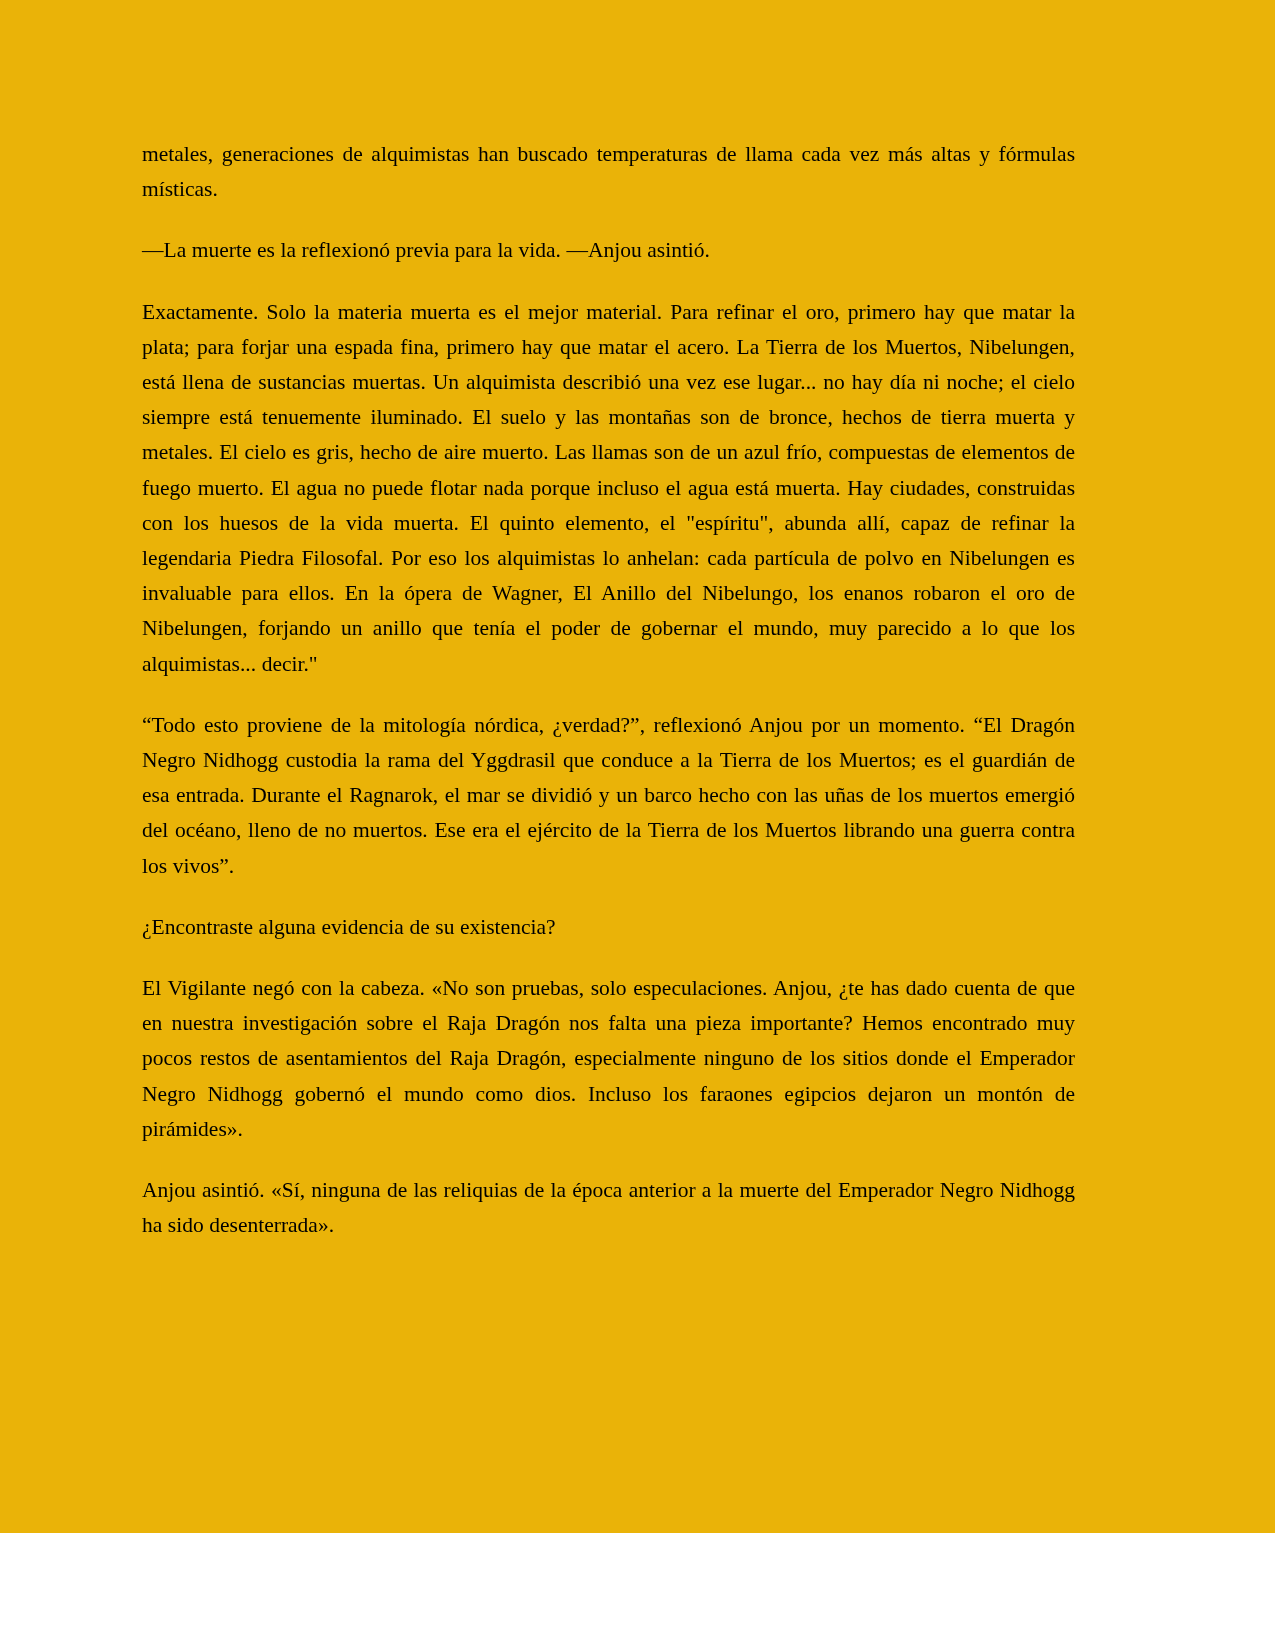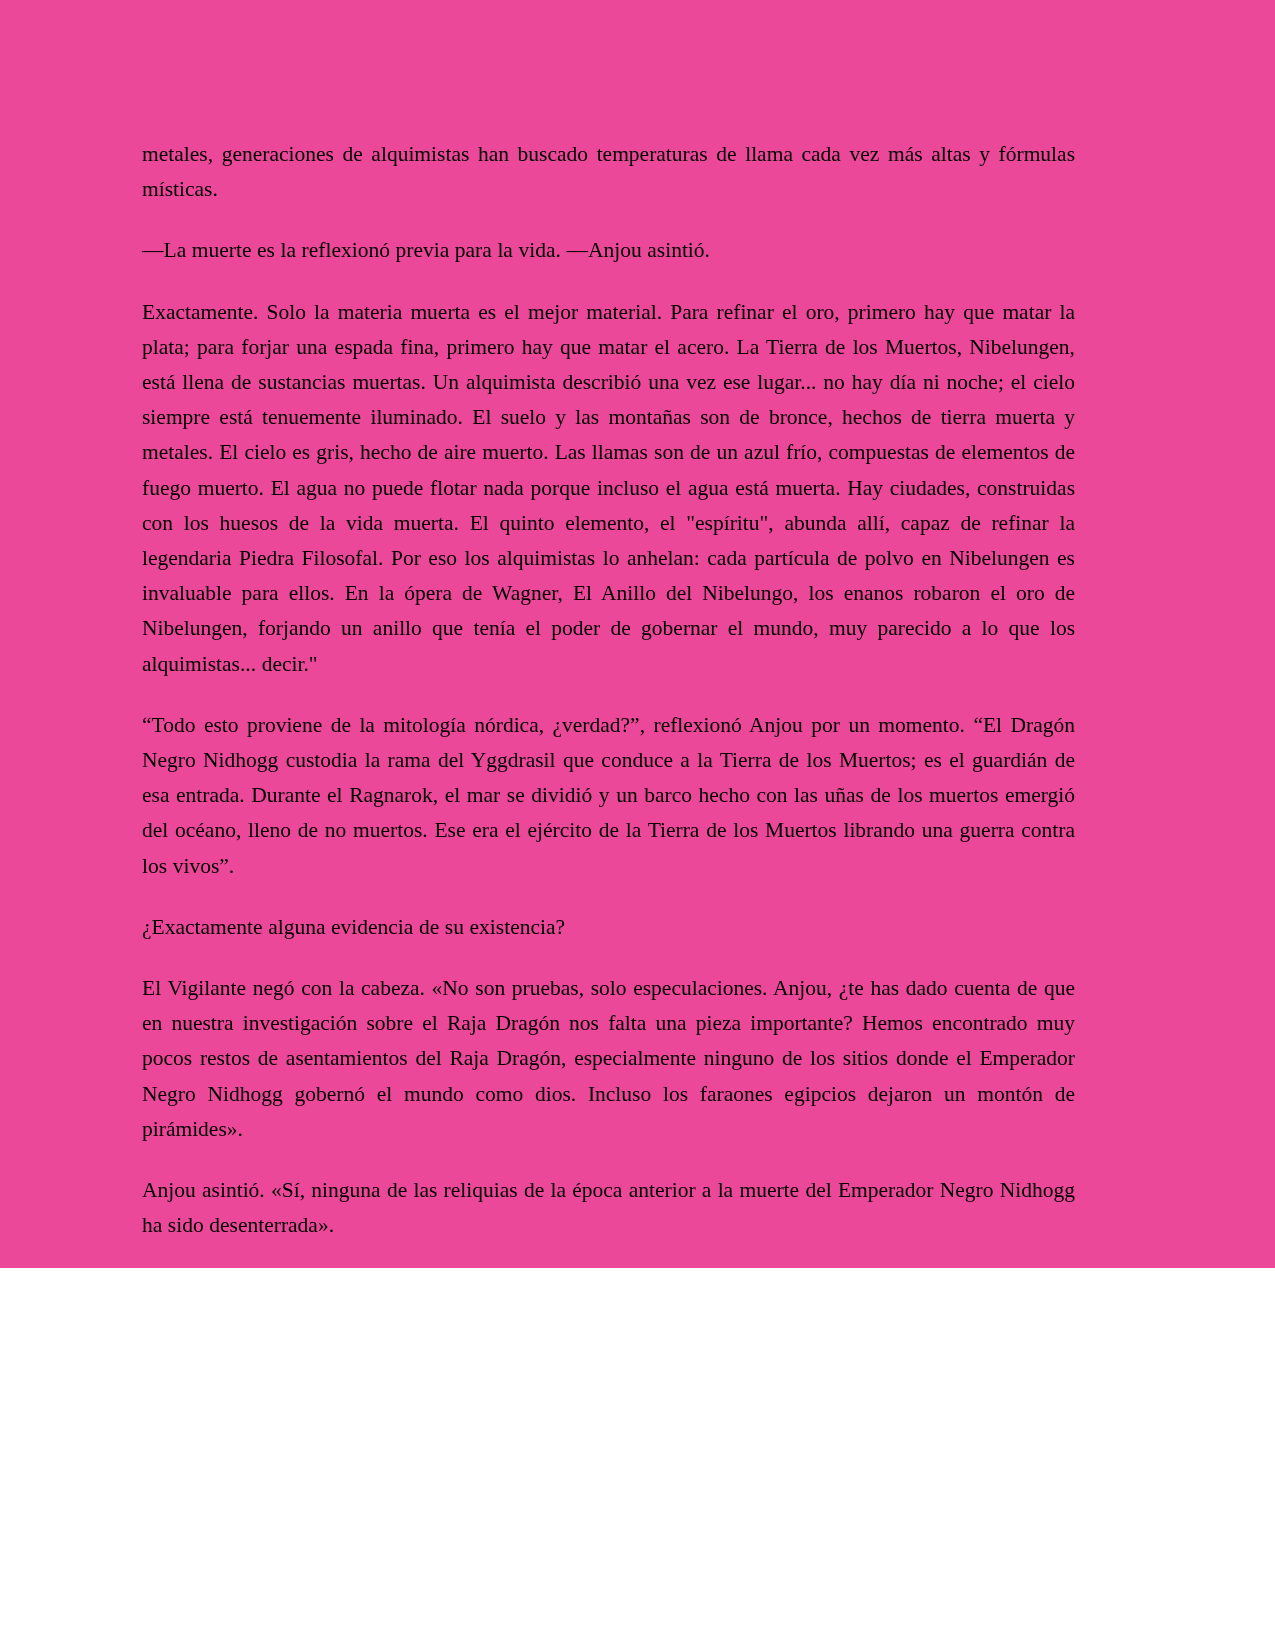--- a/index.html
+++ b/index.html
@@ -5,23 +5,23 @@
 <style>
   html, body {
     margin: 0;
     padding: 0;
     background: #ffffff;
   }
 
   .page {
     position: relative;
     width: 1275px;
-    height: 1268px;
+    height: 1533px;
     margin: 0 auto;
-    background: #ec4899;
+    background: #eab308;
     box-sizing: border-box;
     overflow: hidden;
   }
 
   .text-block {
     position: absolute;
     left: 142px;
     top: 137px;
     width: 933px;
   }
@@ -58,20 +58,20 @@
 </head>
 <body>
 
 <div class="page">
 
   <div class="text-block">
     <p class="para">metales, generaciones de alquimistas han buscado temperaturas de llama cada vez más altas y fórmulas místicas.</p>
     <p class="para">—La muerte es la reflexionó previa para la vida. —Anjou asintió.</p>
     <p class="para">Exactamente. Solo la materia muerta es el mejor material. Para refinar el oro, primero hay que matar la plata; para forjar una espada fina, primero hay que matar el acero. La Tierra de los Muertos, Nibelungen, está llena de sustancias muertas. Un alquimista describió una vez ese lugar... no hay día ni noche; el cielo siempre está tenuemente iluminado. El suelo y las montañas son de bronce, hechos de tierra muerta y metales. El cielo es gris, hecho de aire muerto. Las llamas son de un azul frío, compuestas de elementos de fuego muerto. El agua no puede flotar nada porque incluso el agua está muerta. Hay ciudades, construidas con los huesos de la vida muerta. El quinto elemento, el "espíritu", abunda allí, capaz de refinar la legendaria Piedra Filosofal. Por eso los alquimistas lo anhelan: cada partícula de polvo en Nibelungen es invaluable para ellos. En la ópera de Wagner, El Anillo del Nibelungo, los enanos robaron el oro de Nibelungen, forjando un anillo que tenía el poder de gobernar el mundo, muy parecido a lo que los alquimistas... decir."</p>
     <p class="para">“Todo esto proviene de la mitología nórdica, ¿verdad?”, reflexionó Anjou por un momento. “El Dragón Negro Nidhogg custodia la rama del Yggdrasil que conduce a la Tierra de los Muertos; es el guardián de esa entrada. Durante el Ragnarok, el mar se dividió y un barco hecho con las uñas de los muertos emergió del océano, lleno de no muertos. Ese era el ejército de la Tierra de los Muertos librando una guerra contra los vivos”.</p>
-    <p class="para">¿Exactamente alguna evidencia de su existencia?</p>
+    <p class="para">¿Encontraste alguna evidencia de su existencia?</p>
     <p class="para">El Vigilante negó con la cabeza. «No son pruebas, solo especulaciones. Anjou, ¿te has dado cuenta de que en nuestra investigación sobre el Raja Dragón nos falta una pieza importante? Hemos encontrado muy pocos restos de asentamientos del Raja Dragón, especialmente ninguno de los sitios donde el Emperador Negro Nidhogg gobernó el mundo como dios. Incluso los faraones egipcios dejaron un montón de pirámides».</p>
     <p class="para">Anjou asintió. «Sí, ninguna de las reliquias de la época anterior a la muerte del Emperador Negro Nidhogg ha sido desenterrada».</p>
   </div>
 
   <div class="page-number">340</div>
 
 </div>
 
 </body></html>

